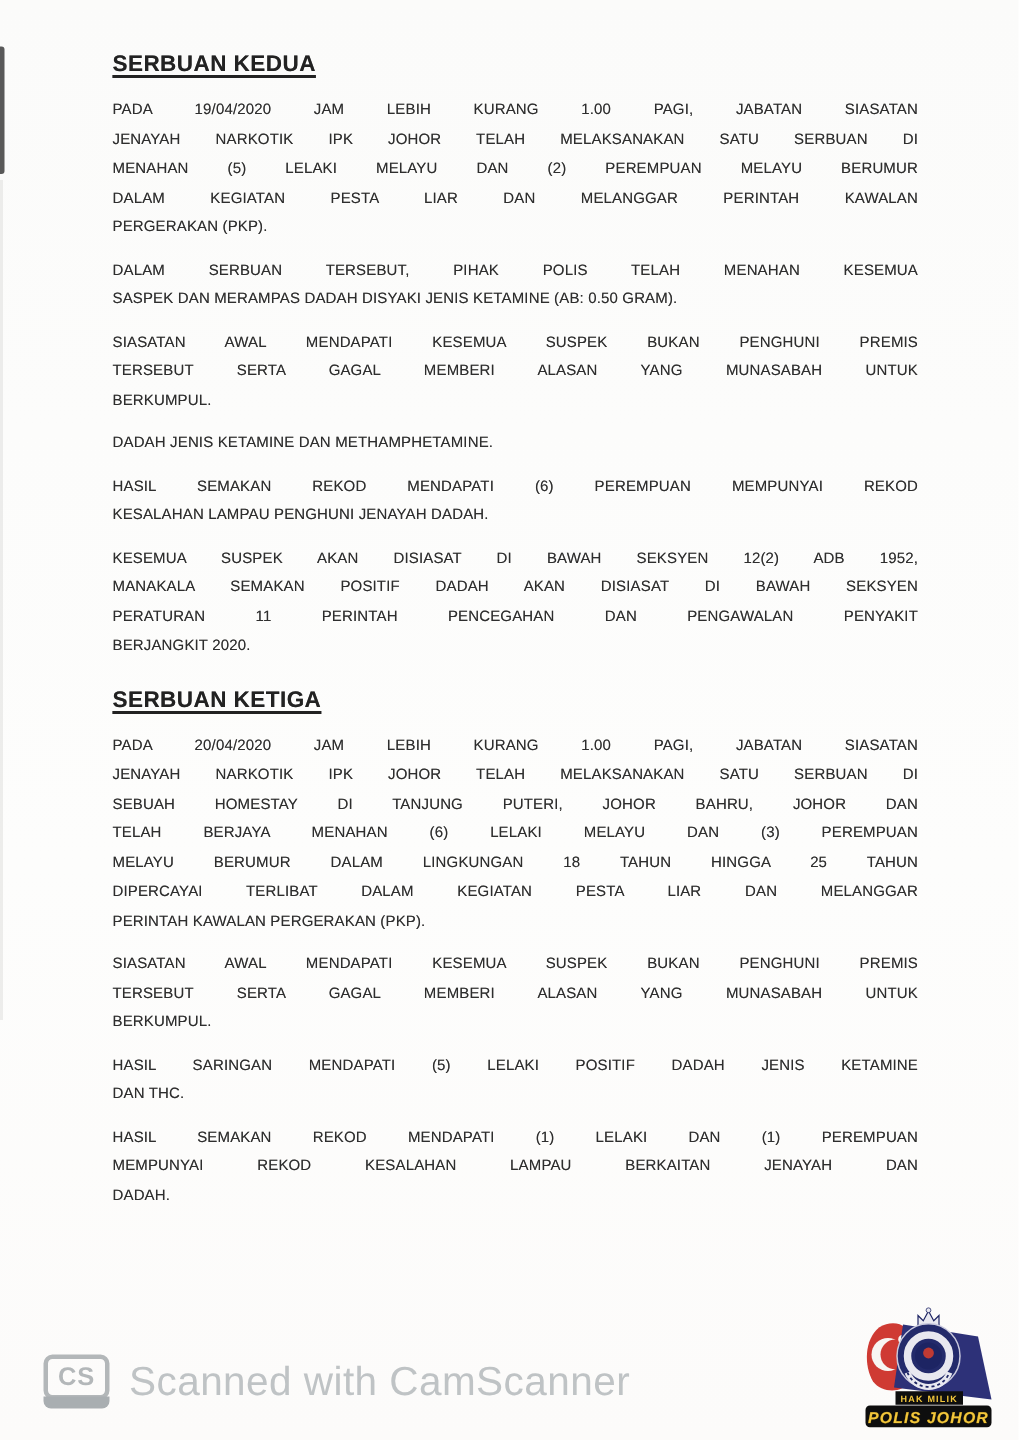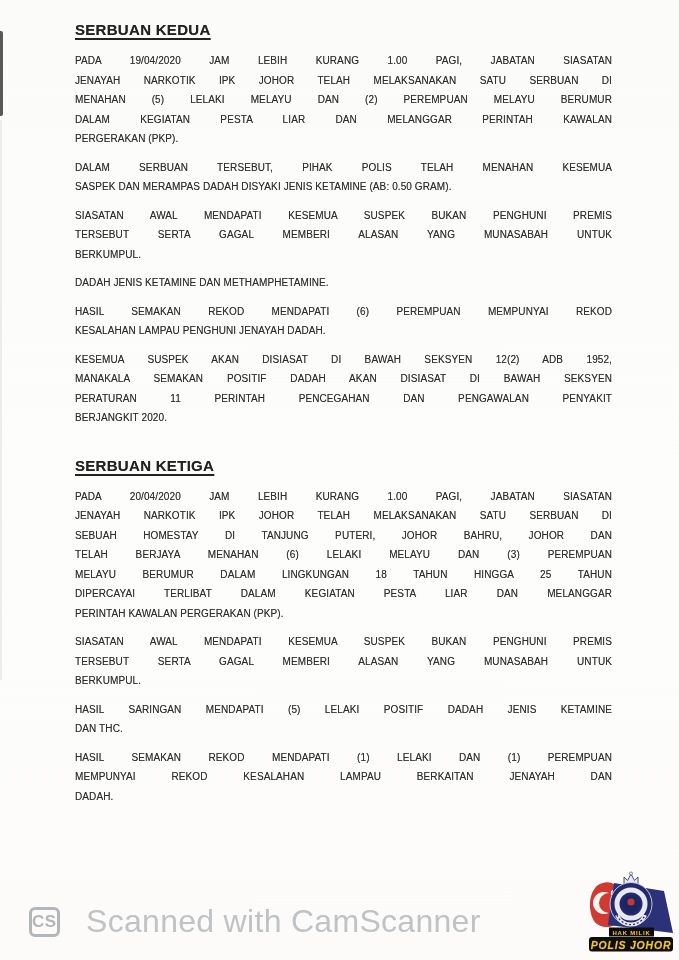--- a/index.html
+++ b/index.html
@@ -35,27 +35,27 @@
     left: 0;
     top: 120px;
     width: 2px;
     height: 560px;
     background: #d9d9d6;
     opacity: 0.45;
   }
   
   .doc {
     position: absolute;
-    top: 20px;
+    top: 33px;
     left: 75px;
     width: 537px;
     color: #2e2e2e;
   }
   .doc-section + .doc-section {
-    margin-top: 28px;
+    margin-top: 16px;
   }
   .heading {
     font-size: 15px;
     font-weight: 700;
     letter-spacing: 0.3px;
     color: #222;
     text-decoration: underline;
     text-decoration-thickness: 1.8px;
     text-underline-offset: 3px;
     line-height: 19px;
@@ -81,20 +81,21 @@
   .watermark {
     position: absolute;
     left: 29px;
     top: 903px;
     display: flex;
     align-items: center;
     gap: 13px;
   }
   .cs-icon {
     display: inline-flex;
+    flex-direction: column;
     width: 44px;
   }
   .cs-top {
     box-sizing: border-box;
     height: 30px;
     border: 3px solid #b3b7b9;
     border-radius: 6px;
     color: #b3b7b9;
     font-size: 17px;
     font-weight: 700;
@@ -104,29 +105,29 @@
     justify-content: center;
     background: transparent;
   }
   .cs-base {
     height: 8px;
     margin-top: -2px;
     background: #a9aeb1;
     border-radius: 0 0 5px 5px;
   }
   .wm-text {
-    font-size: 32px;
+    font-size: 27px;
     color: #bfc3c5;
     letter-spacing: 0.3px;
     white-space: nowrap;
   }
   
   .stamp {
     position: absolute;
-    right: 3px;
+    right: 15px;
     top: 871px;
     width: 92px;
     height: 84px;
   }
   .stamp svg { display: block; }
 </style>
 </head>
 <body>
 
 <div class="page">

